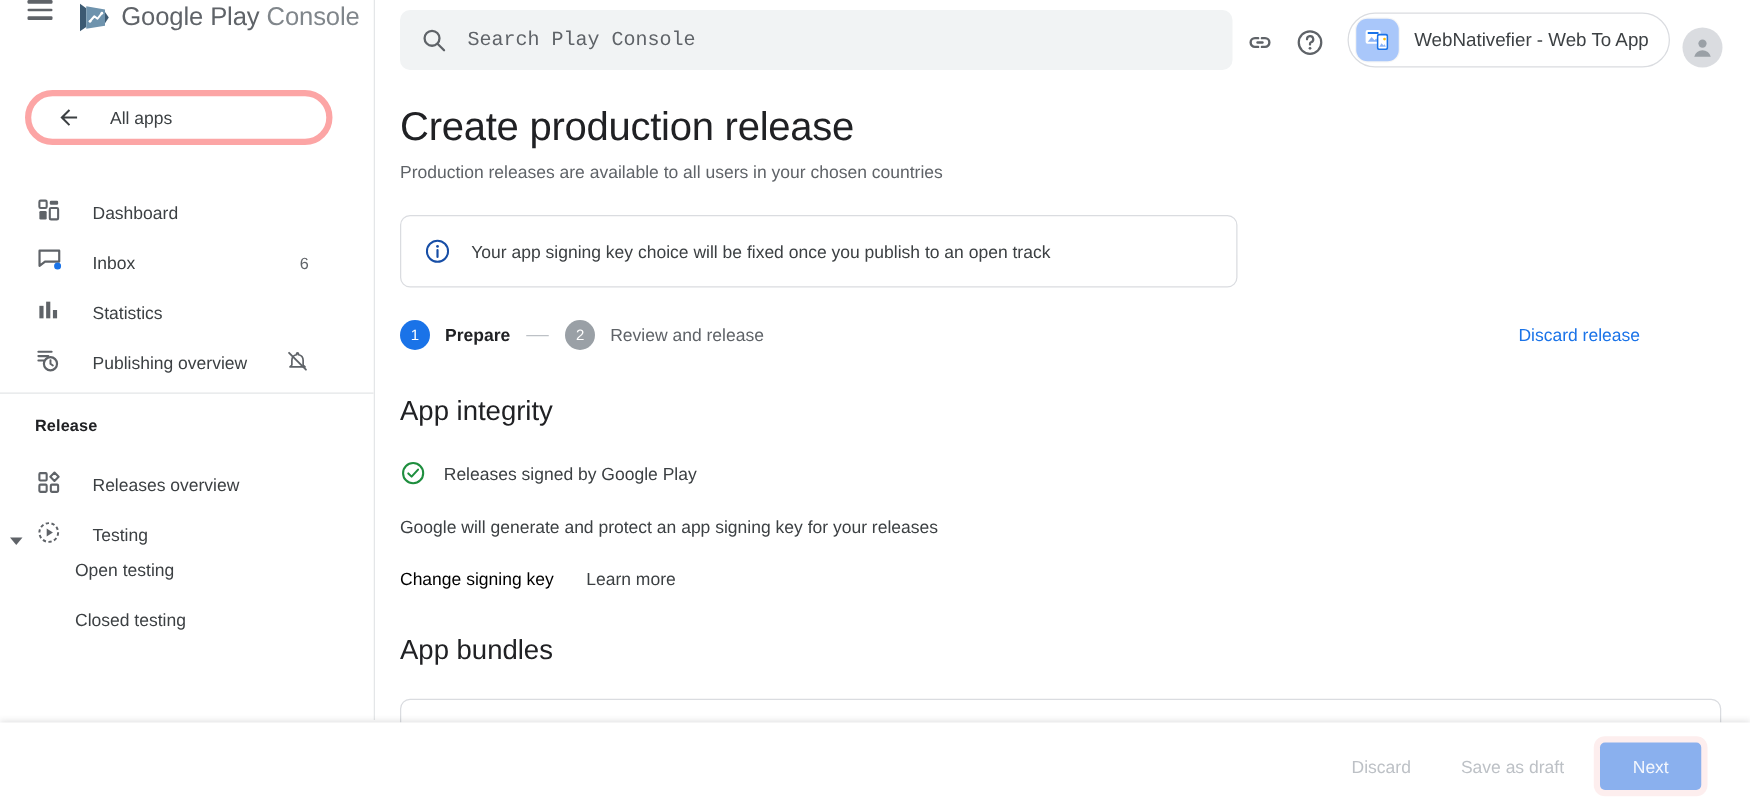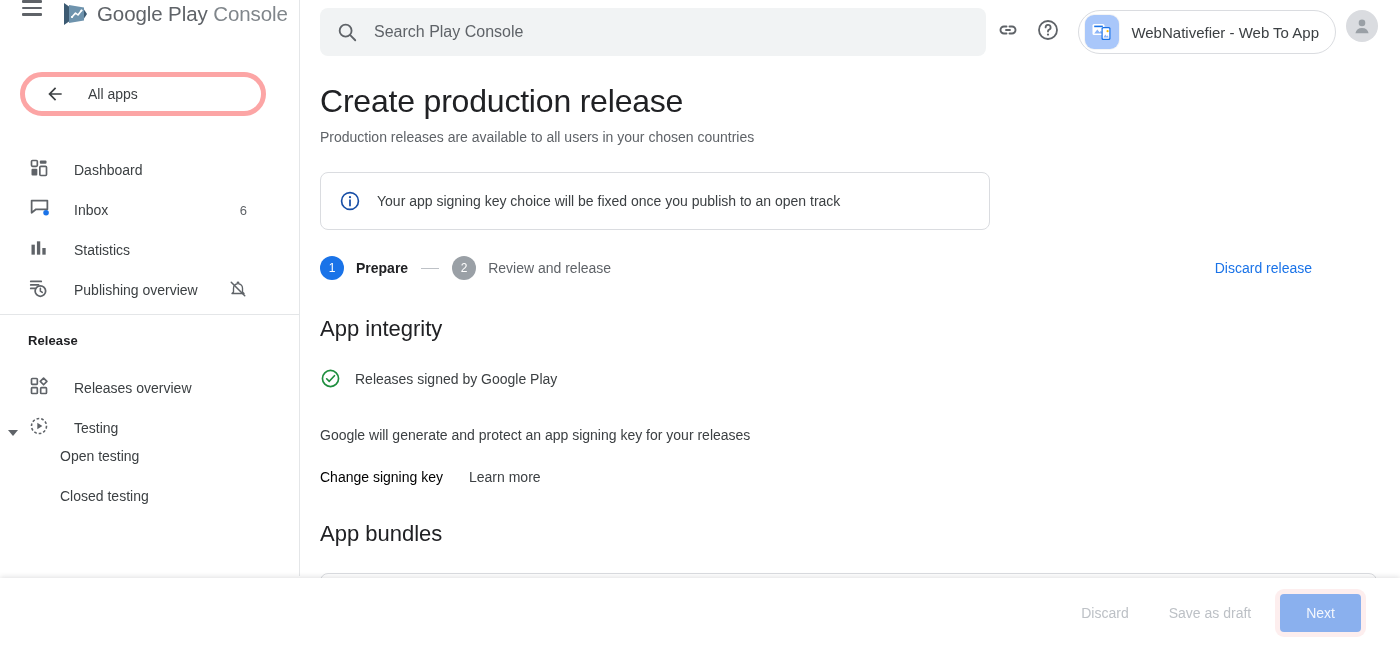--- a/index.html
+++ b/index.html
@@ -74,24 +74,24 @@
     display: flex; align-items: center; background: #fff;
   }
   .searchbox {
     margin-left: 20px; width: 666px; height: 48px; background: #f1f3f4;
     border-radius: 8px; display: flex; align-items: center; padding-left: 16px;
     gap: 14px; cursor: text;
   }
   .searchbox input {
     border: none; outline: none; background: transparent;
     font-size: 16px; color: #a21caf; width: 560px;
-    font-family: Liberation Sans, sans-serif;
+    font-family: Liberation Mono, monospace;
   }
   .searchbox input::placeholder { color: #5f6368; }
-  .topright { margin-left: auto; display: flex; align-items: flex-start; gap: 0px; padding-right: 22px; }
+  .topright { margin-left: auto; display: flex; align-items: flex-end; gap: 0px; padding-right: 22px; }
   .iconbtn { width: 40px; height: 40px; display: flex; align-items: center;
     justify-content: center; border-radius: 50%; cursor: pointer; }
   .appchip {
     margin-left: 10px; height: 44px; border: 1px solid #dadce0;
     border-radius: 22px; display: flex; align-items: center;
     padding: 0 16px 0 6px; gap: 12px; cursor: pointer; background:#fff;
   }
   .appicon { width: 34px; height: 34px; border-radius: 9px; background: #a9c7fa;
     display: flex; align-items: center; justify-content: center; box-shadow: 0 0 0 1px rgba(0,0,0,.04); }
   .appname { font-size: 15px; color: #3c4043; white-space: nowrap; }
@@ -125,21 +125,21 @@
   .step .lab { font-size: 14px; }
   .step.on .lab { color: #202124; font-weight: 700; }
   .step.off .lab { color: #5f6368; font-weight: 400; }
   .dash { width: 18px; height: 1px; background: #bdc1c6; margin: 0 13px; }
   .discard-release { margin-left: auto; color: #1a73e8; font-size: 14px;
     font-weight: 500; cursor: pointer; padding-right: 60px; }
 
   h2.sect { font-size: 22px; font-weight: 400; color: #202124; margin: 36px 0 0 0; }
   .signrow { margin-top: 26px; display: flex; align-items: center; gap: 14px; }
   .signrow .txt { font-size: 14px; color: #3c4043; }
-  .helptext { font-size: 14px; color: #3c4043; margin-top: 38px; }
+  .helptext { font-size: 14px; color: #3c4043; margin-top: 24px; }
   .linkrow { margin-top: 26px; display: flex; align-items: center; gap: 26px; }
   .lnk-blue { font-size: 14px; color: #000000; font-weight: 500; cursor: pointer; }
   .lnk-gray { font-size: 14px; color: #3c4043; font-weight: 400; cursor: pointer; }
   .bundlecard { margin-top: 26px; width: 1057px; height: 60px;
     border: 1px solid #dadce0; border-radius: 8px 8px 0 0; background: #fff; }
 
   
   .bottombar {
     position: absolute; left: 0; right: 0; bottom: 0; height: 70px;
     background: #fff; box-shadow: 0 -1px 5px rgba(60,64,67,0.16);

